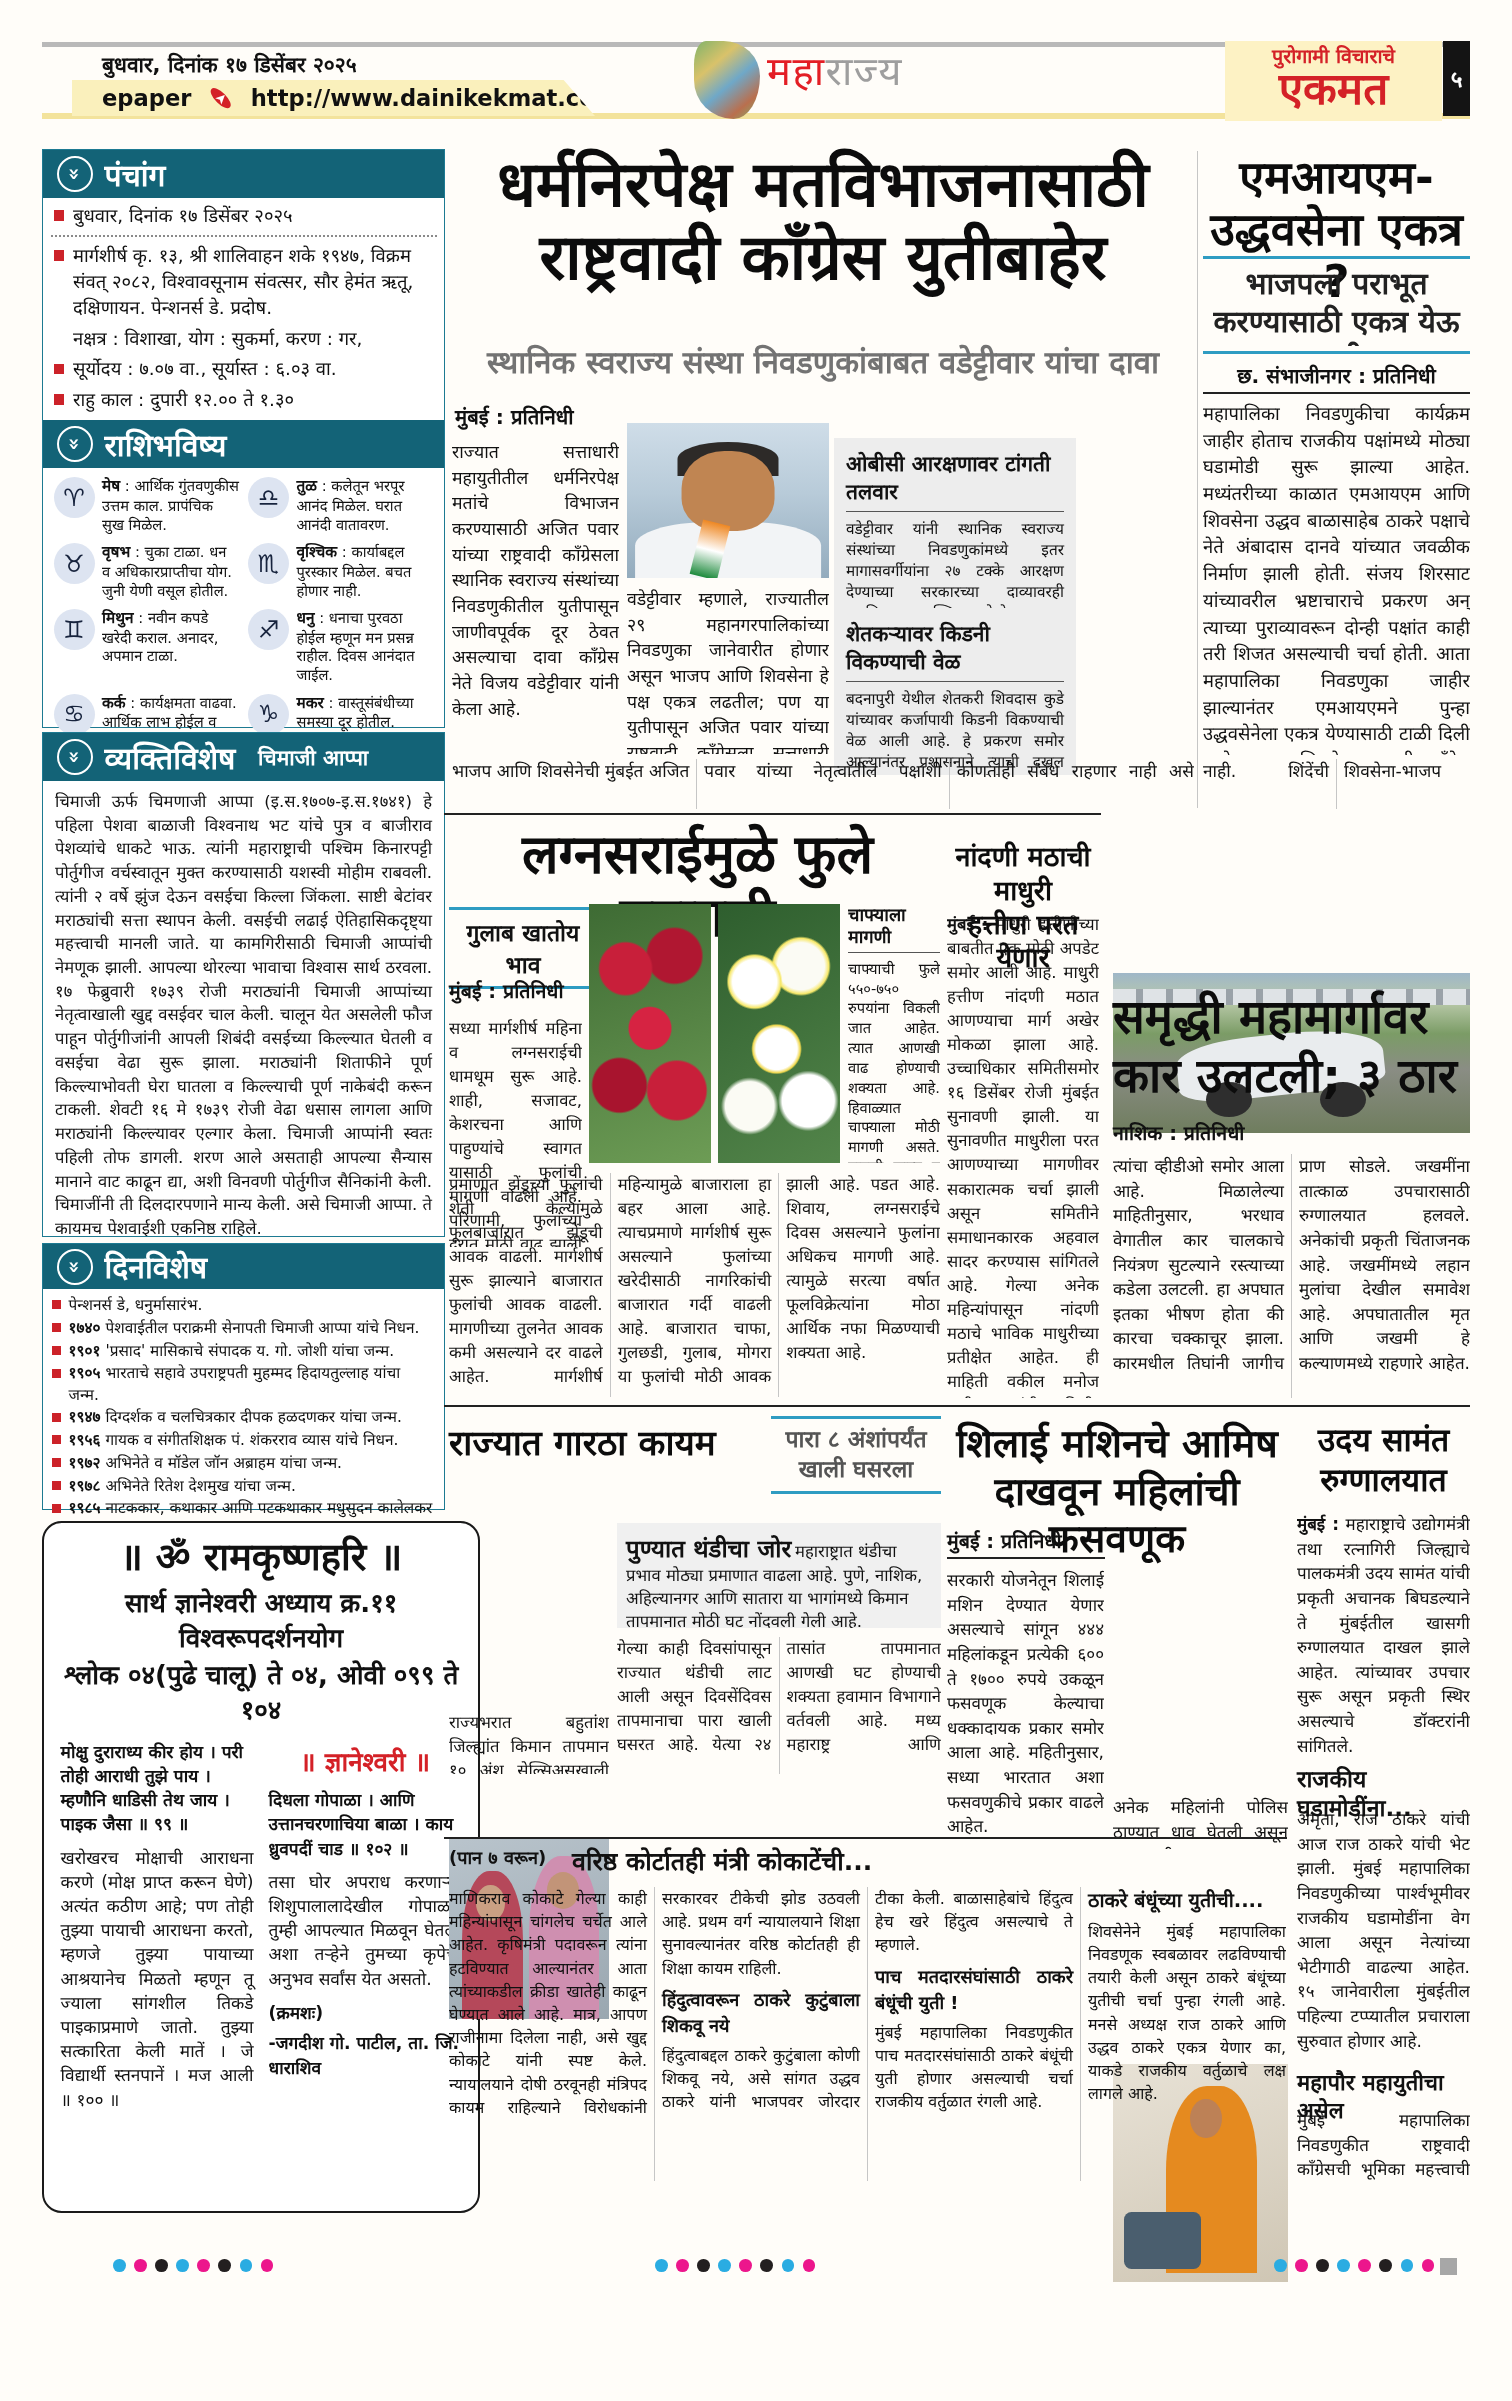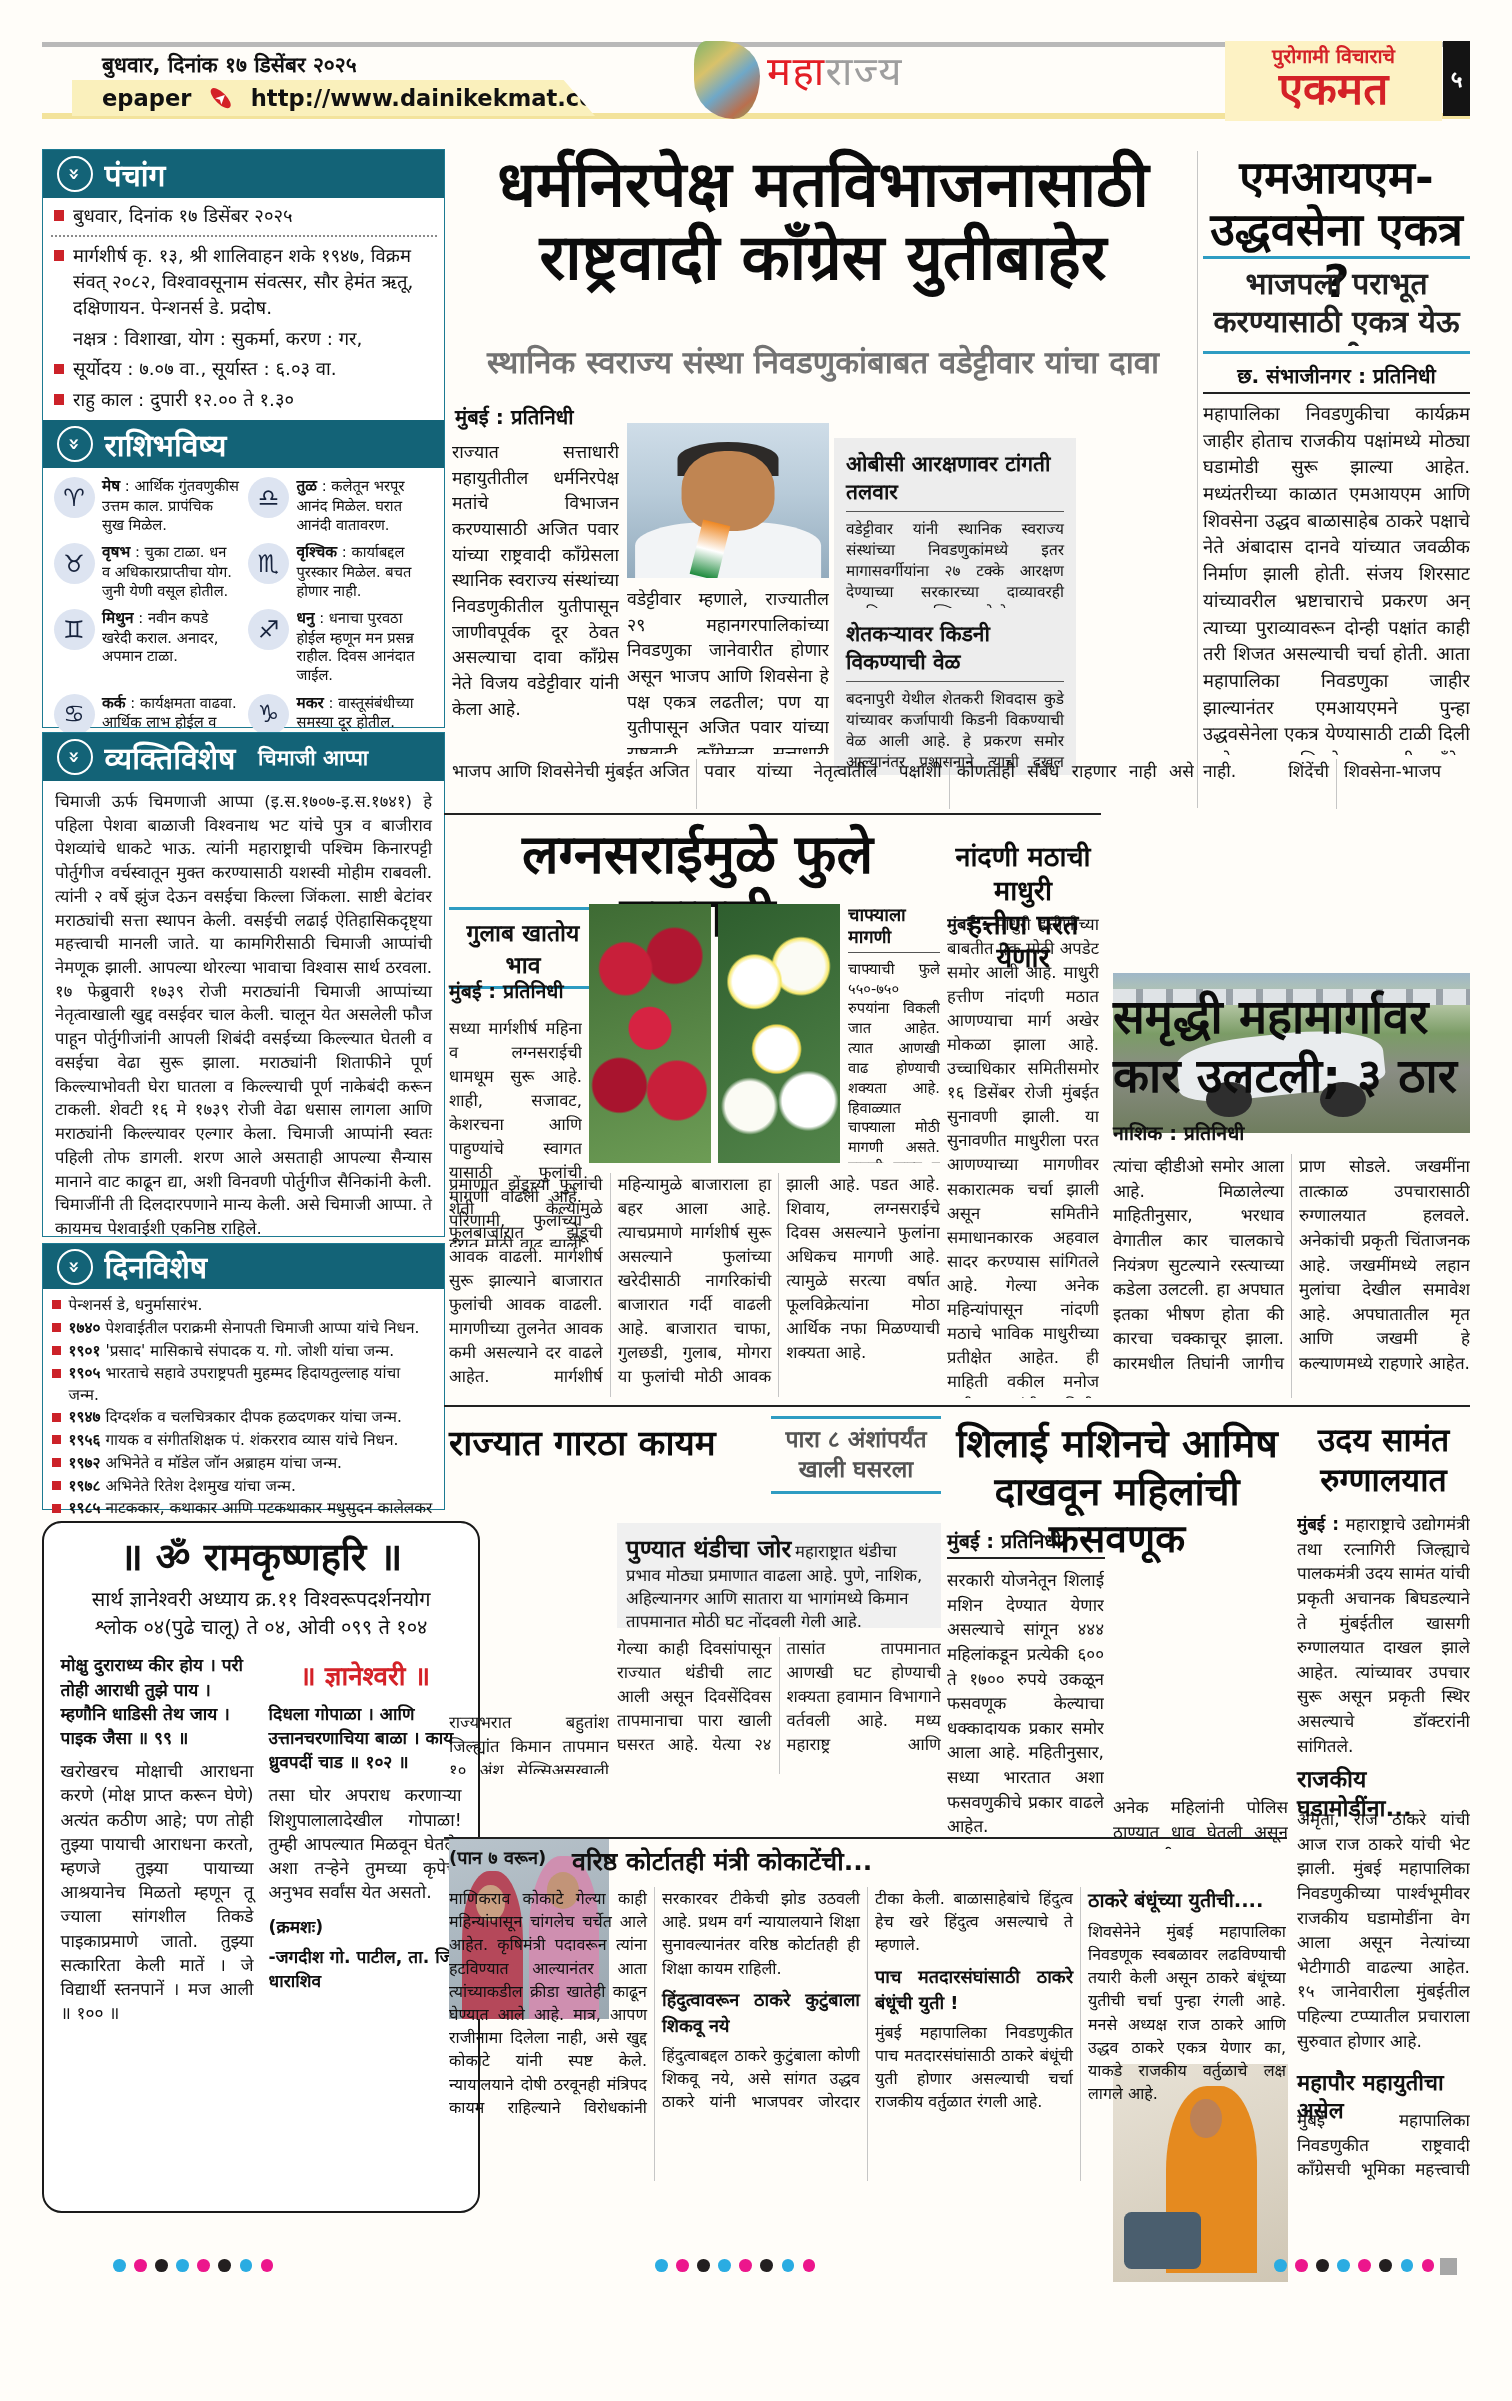--- a/index.html
+++ b/index.html
@@ -41,21 +41,21 @@
   .zcell{display:flex;gap:7.5px;padding:4.5px 4.5px;min-height:54px;}
   .zic{width:41px;height:41px;border-radius:50%;background:#dde4f1;color:#17233d;display:flex;align-items:center;
        justify-content:center;font-size:24px;flex:0 0 auto;}
   .ztx{font-size:14.7px;line-height:1.27;}
   .ztx b{font-size:15.4px;}
   .vbody{font-size:16.6px;line-height:1.43;padding:9px 12px;}
   .drow{display:flex;gap:7.5px;font-size:15.4px;line-height:1.38;padding:1.5px 10.5px 0 9px;}
   .drow .sq{margin-top:5.3px;width:9px;height:9px;}
   .rambox{border:2.3px solid #1a1a1a;border-radius:19.6px;background:#fff;padding:13.6px 16.6px;}
   .ram-t{font-size:38px;font-weight:900;text-align:center;line-height:1.1;}
-  .ram-s{font-size:20px;font-weight:normal;text-align:center;line-height:1.35;margin-top:7.5px;}
+  .ram-s{font-size:26px;font-weight:bold;text-align:center;line-height:1.35;margin-top:7.5px;}
   .ramcols{display:flex;gap:15px;margin-top:12px;}
   .ramcol{flex:1;font-size:17.3px;line-height:1.4;}
   .dnlogo{color:#d42127;font-size:26px;font-weight:900;text-align:center;margin:4.5px 0 7.5px 0;}
   .verse{font-weight:bold;}
   
   .h1{font-weight:900;line-height:1.16;text-align:center;color:#0c0c0c;}
   .subh{font-weight:bold;color:#737373;text-align:center;}
   .byline{font-weight:bold;}
   .body{font-size:17.7px;line-height:1.45;}
   .gbox{background:#ededed;padding:10.5px 12px;}

